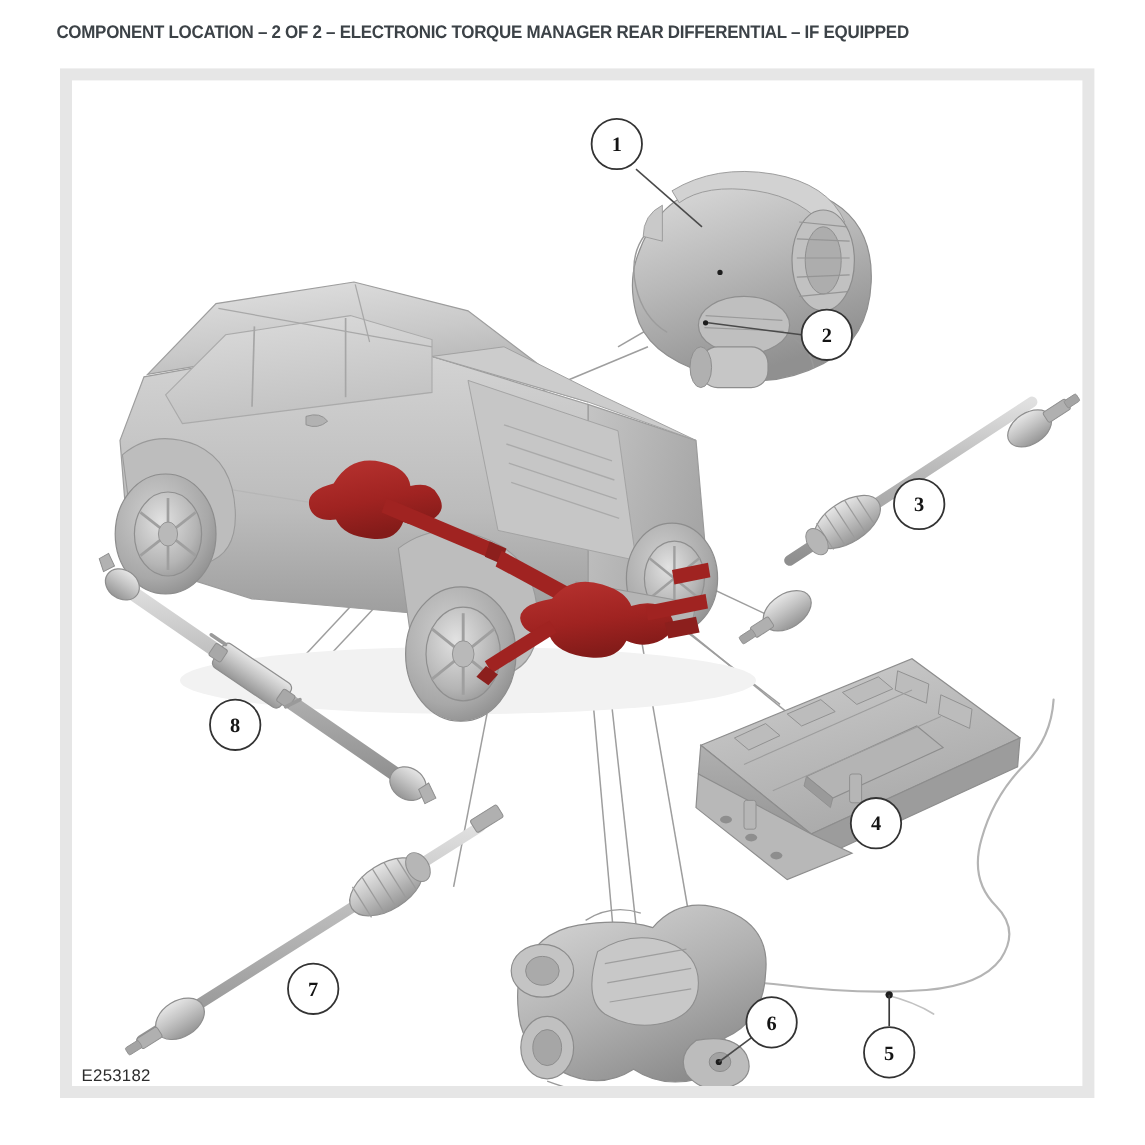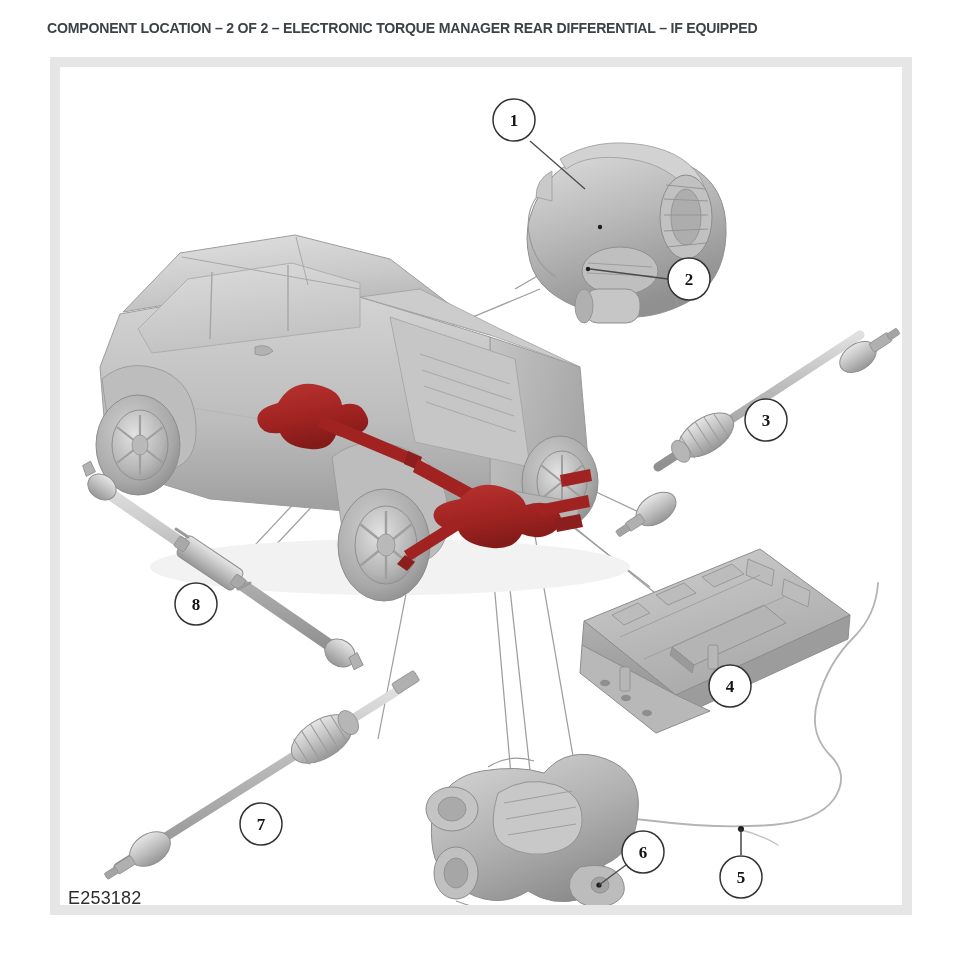--- a/index.html
+++ b/index.html
@@ -66,21 +66,21 @@
     height: 838px;
     overflow: hidden;
   }
   #art svg { display: block; }
 
   
   #figure-id {
     position: absolute;
     left: 68px;
     top: 888px;
-    font-size: 18px;
+    font-size: 14px;
     color: #2d2d2d;
     letter-spacing: 0.2px;
     font-family: "Liberation Sans", sans-serif;
   }
 
   .cal-num {
     font-family: "Liberation Serif", serif;
     font-weight: bold;
     font-size: 17px;
     fill: #141414;

